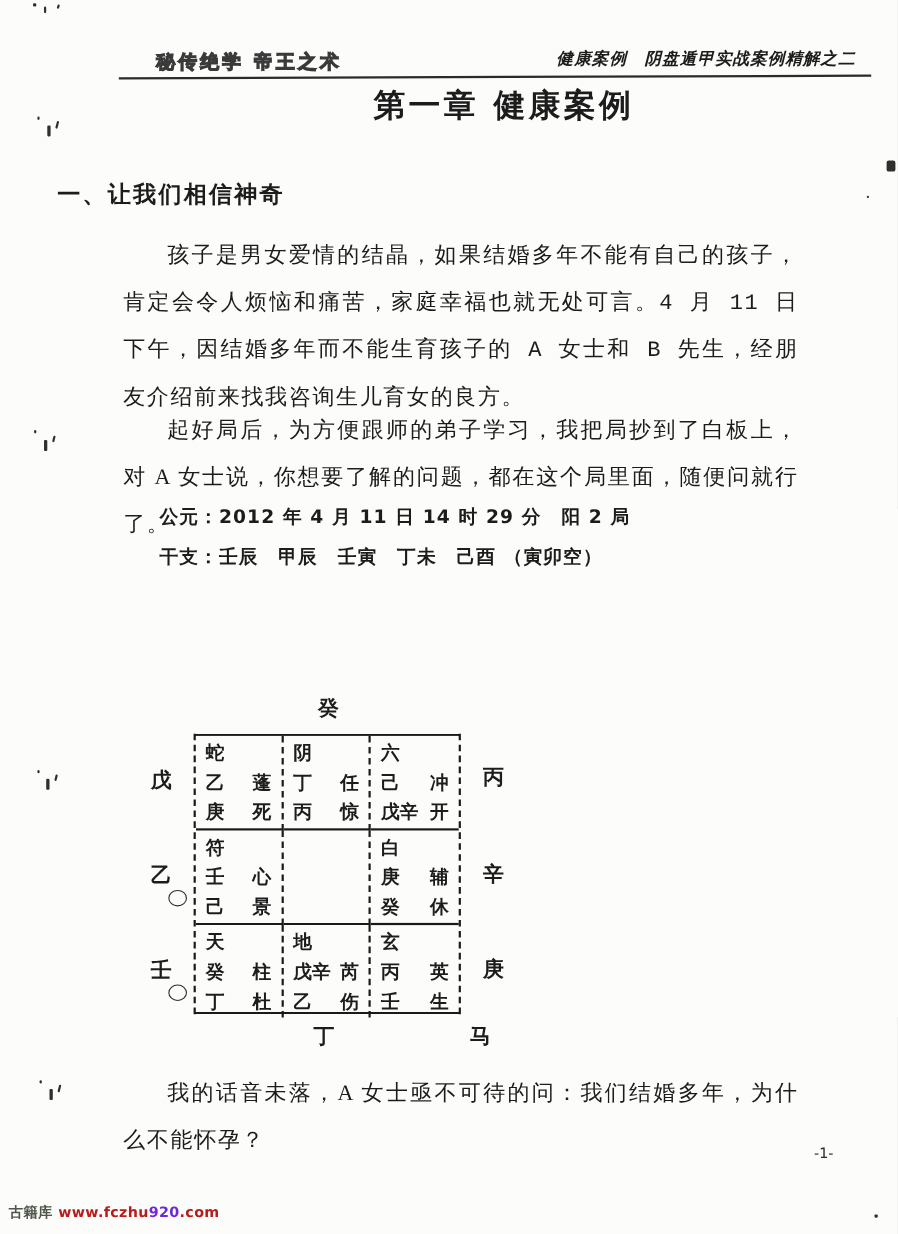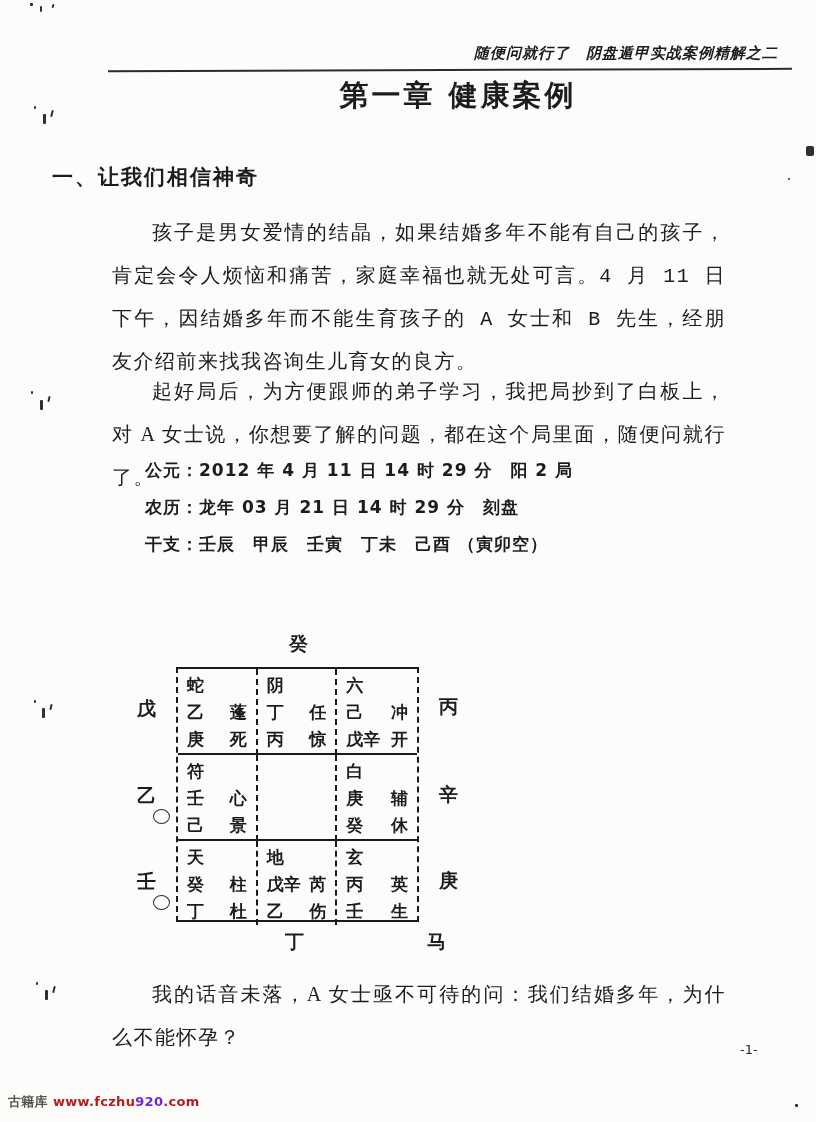--- a/index.html
+++ b/index.html
@@ -88,32 +88,32 @@
   .wm-green { color:#b91c1c; }
   .wm-red   { color:#6d28d9; }
   
   .speck { position:absolute; background:#2f2f2f; border-radius:1px; }
 </style>
 </head>
 <body>
 
 <div class="page">
 
-  <div class="header-series">随便问就行了　阴盘遁甲实战案例精解之二</div>
+  <div class="header-stamp">秘传绝学 帝王之术</div>
+  <div class="header-series">健康案例　阴盘遁甲实战案例精解之二</div>
   <div class="header-rule"></div>
 
   <div class="chapter-title">第一章 健康案例</div>
   <div class="section-title">一、让我们相信神奇</div>
 
   <div class="para" id="p1">孩子是男女爱情的结晶，如果结婚多年不能有自己的孩子，肯定会令人烦恼和痛苦，家庭幸福也就无处可言。4 月 11 日下午，因结婚多年而不能生育孩子的 A 女士和 B 先生，经朋友介绍前来找我咨询生儿育女的良方。</div>
   <div class="para" id="p2">起好局后，为方便跟师的弟子学习，我把局抄到了白板上，对 A 女士说，你想要了解的问题，都在这个局里面，随便问就行了。</div>
 
   <div class="case-info">
     <div>公元：2012 年 4 月 11 日 14 时 29 分　阳 2 局</div>
-    <div>农历：龙年 03 月 21 日 14 时 29 分　刻盘</div>
     <div>干支：壬辰　甲辰　壬寅　丁未　己酉 （寅卯空）</div>
   </div>
 
   <div class="chart">
     <div class="chart-label" id="lbl-top">癸</div>
 
     <div class="chart-label" id="lbl-left-0">戊</div>
     <div class="chart-label" id="lbl-left-1">乙</div>
     <div class="circle-mark" id="circ-1"></div>
     <div class="chart-label" id="lbl-left-2">壬</div>

